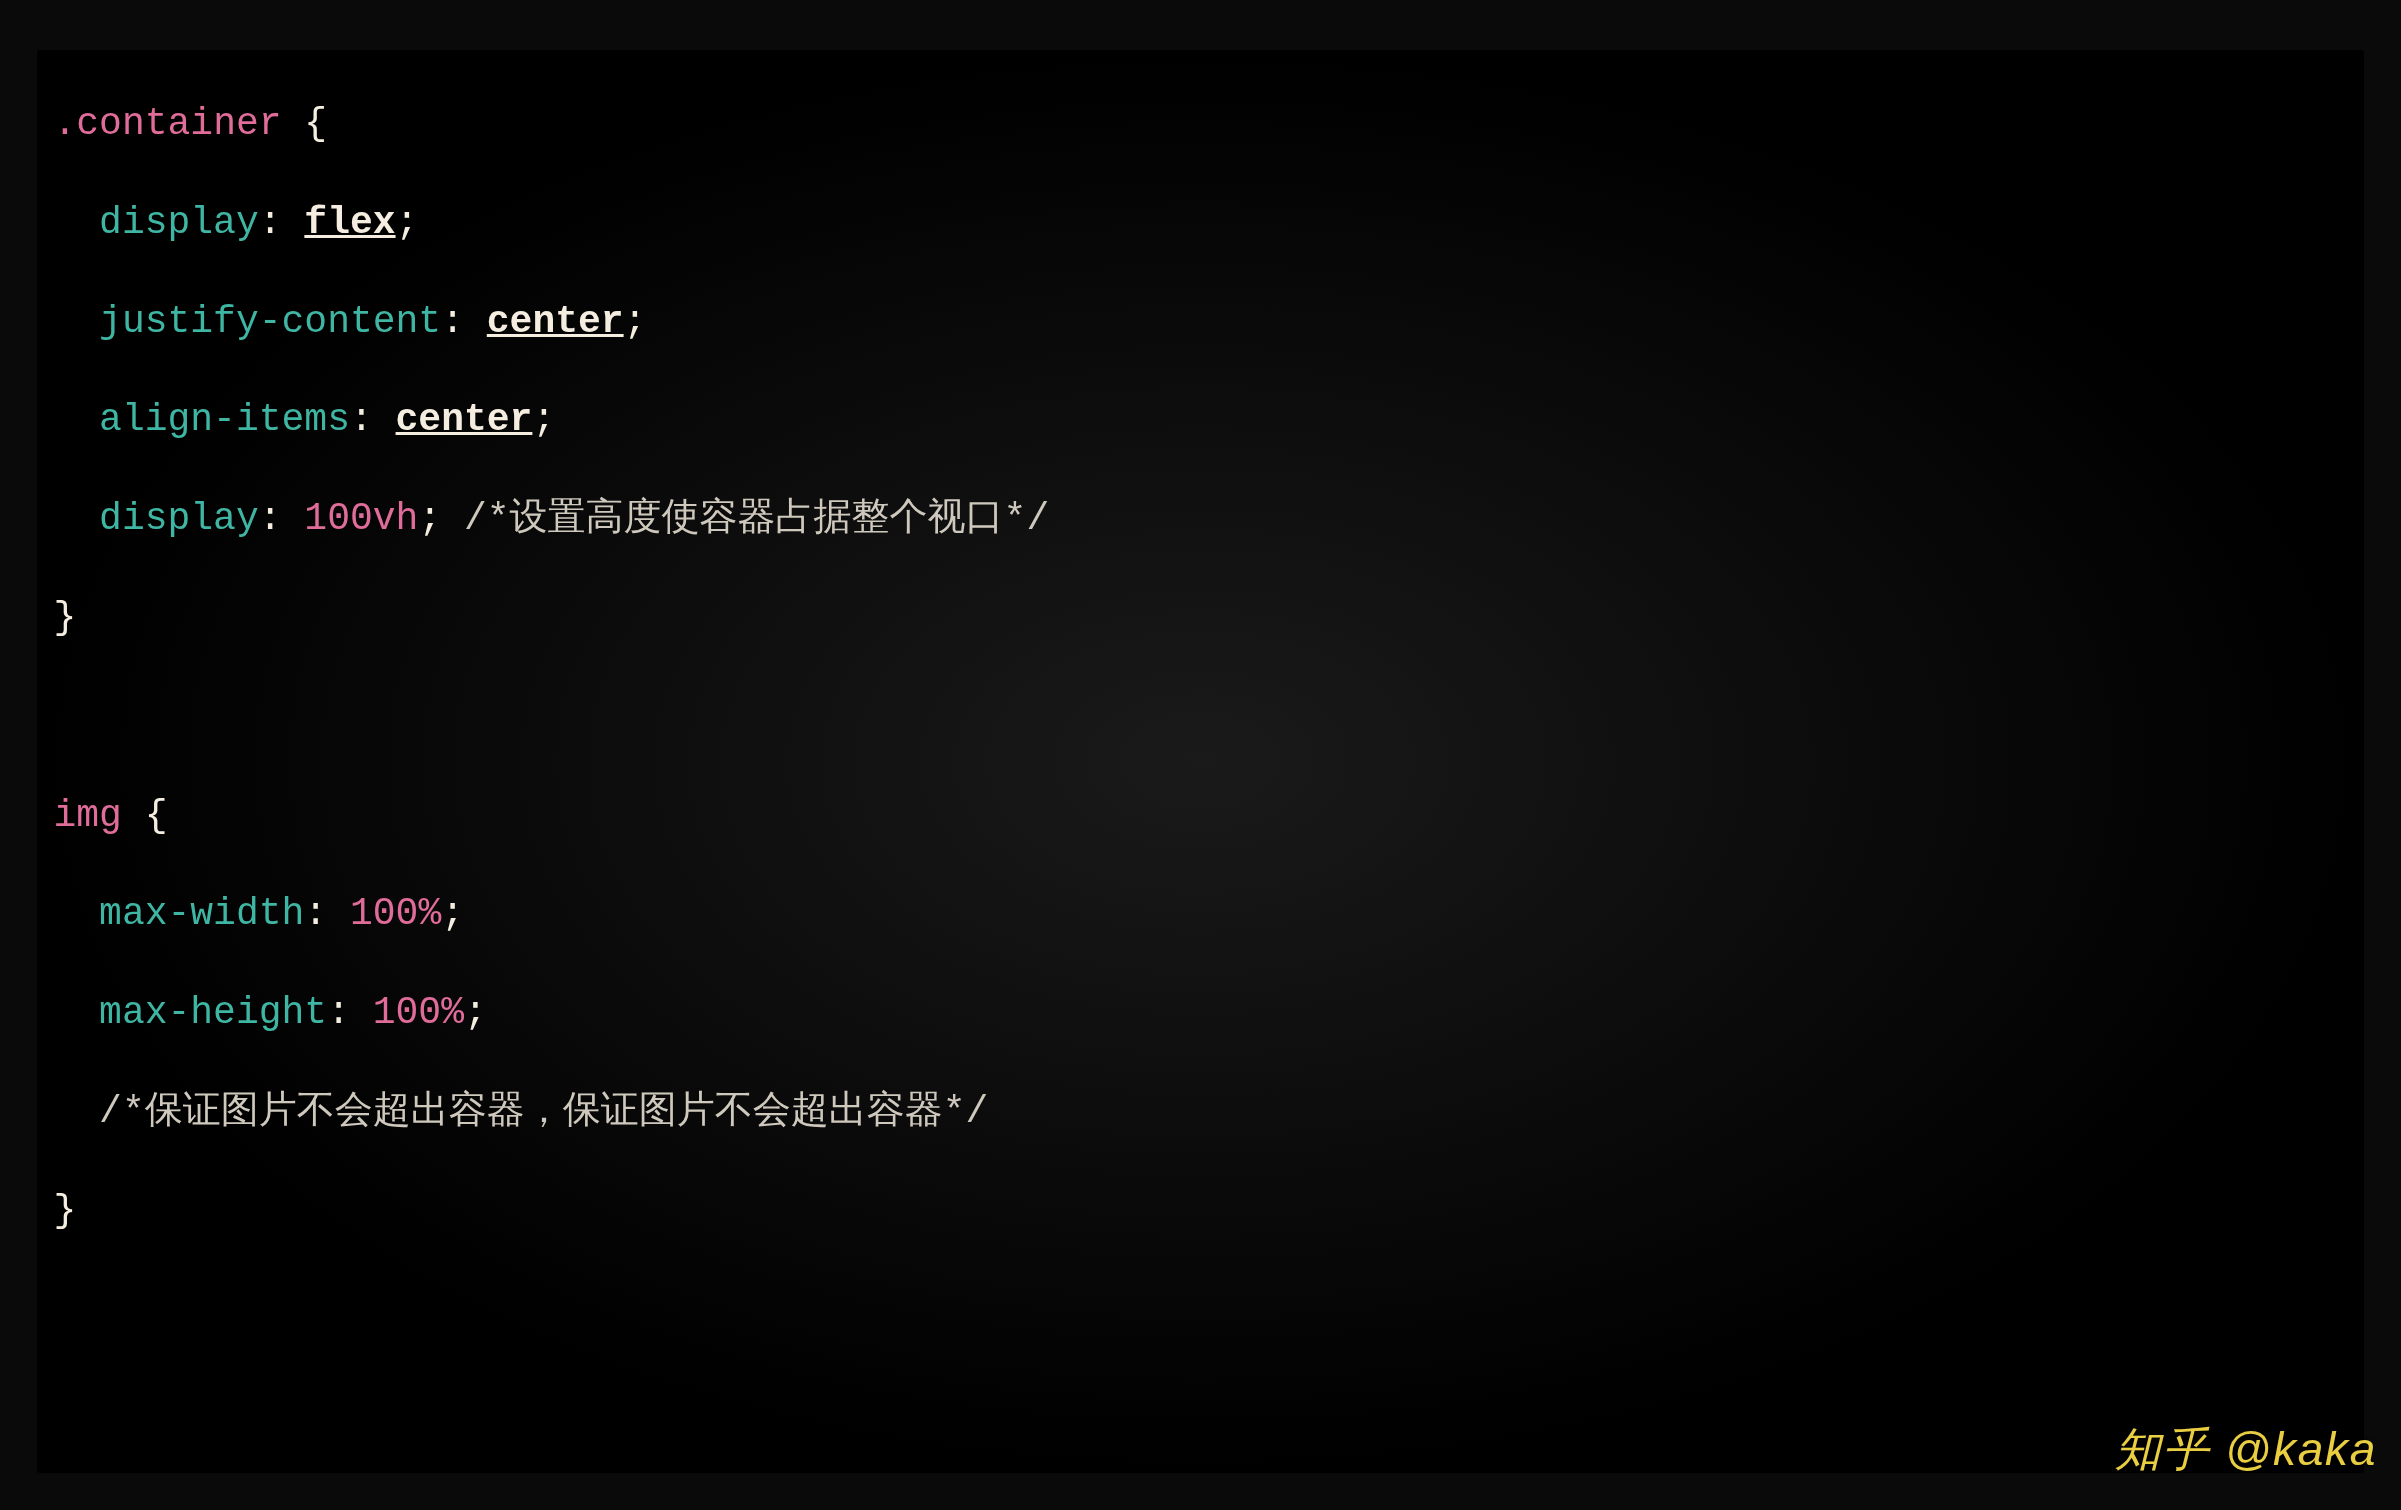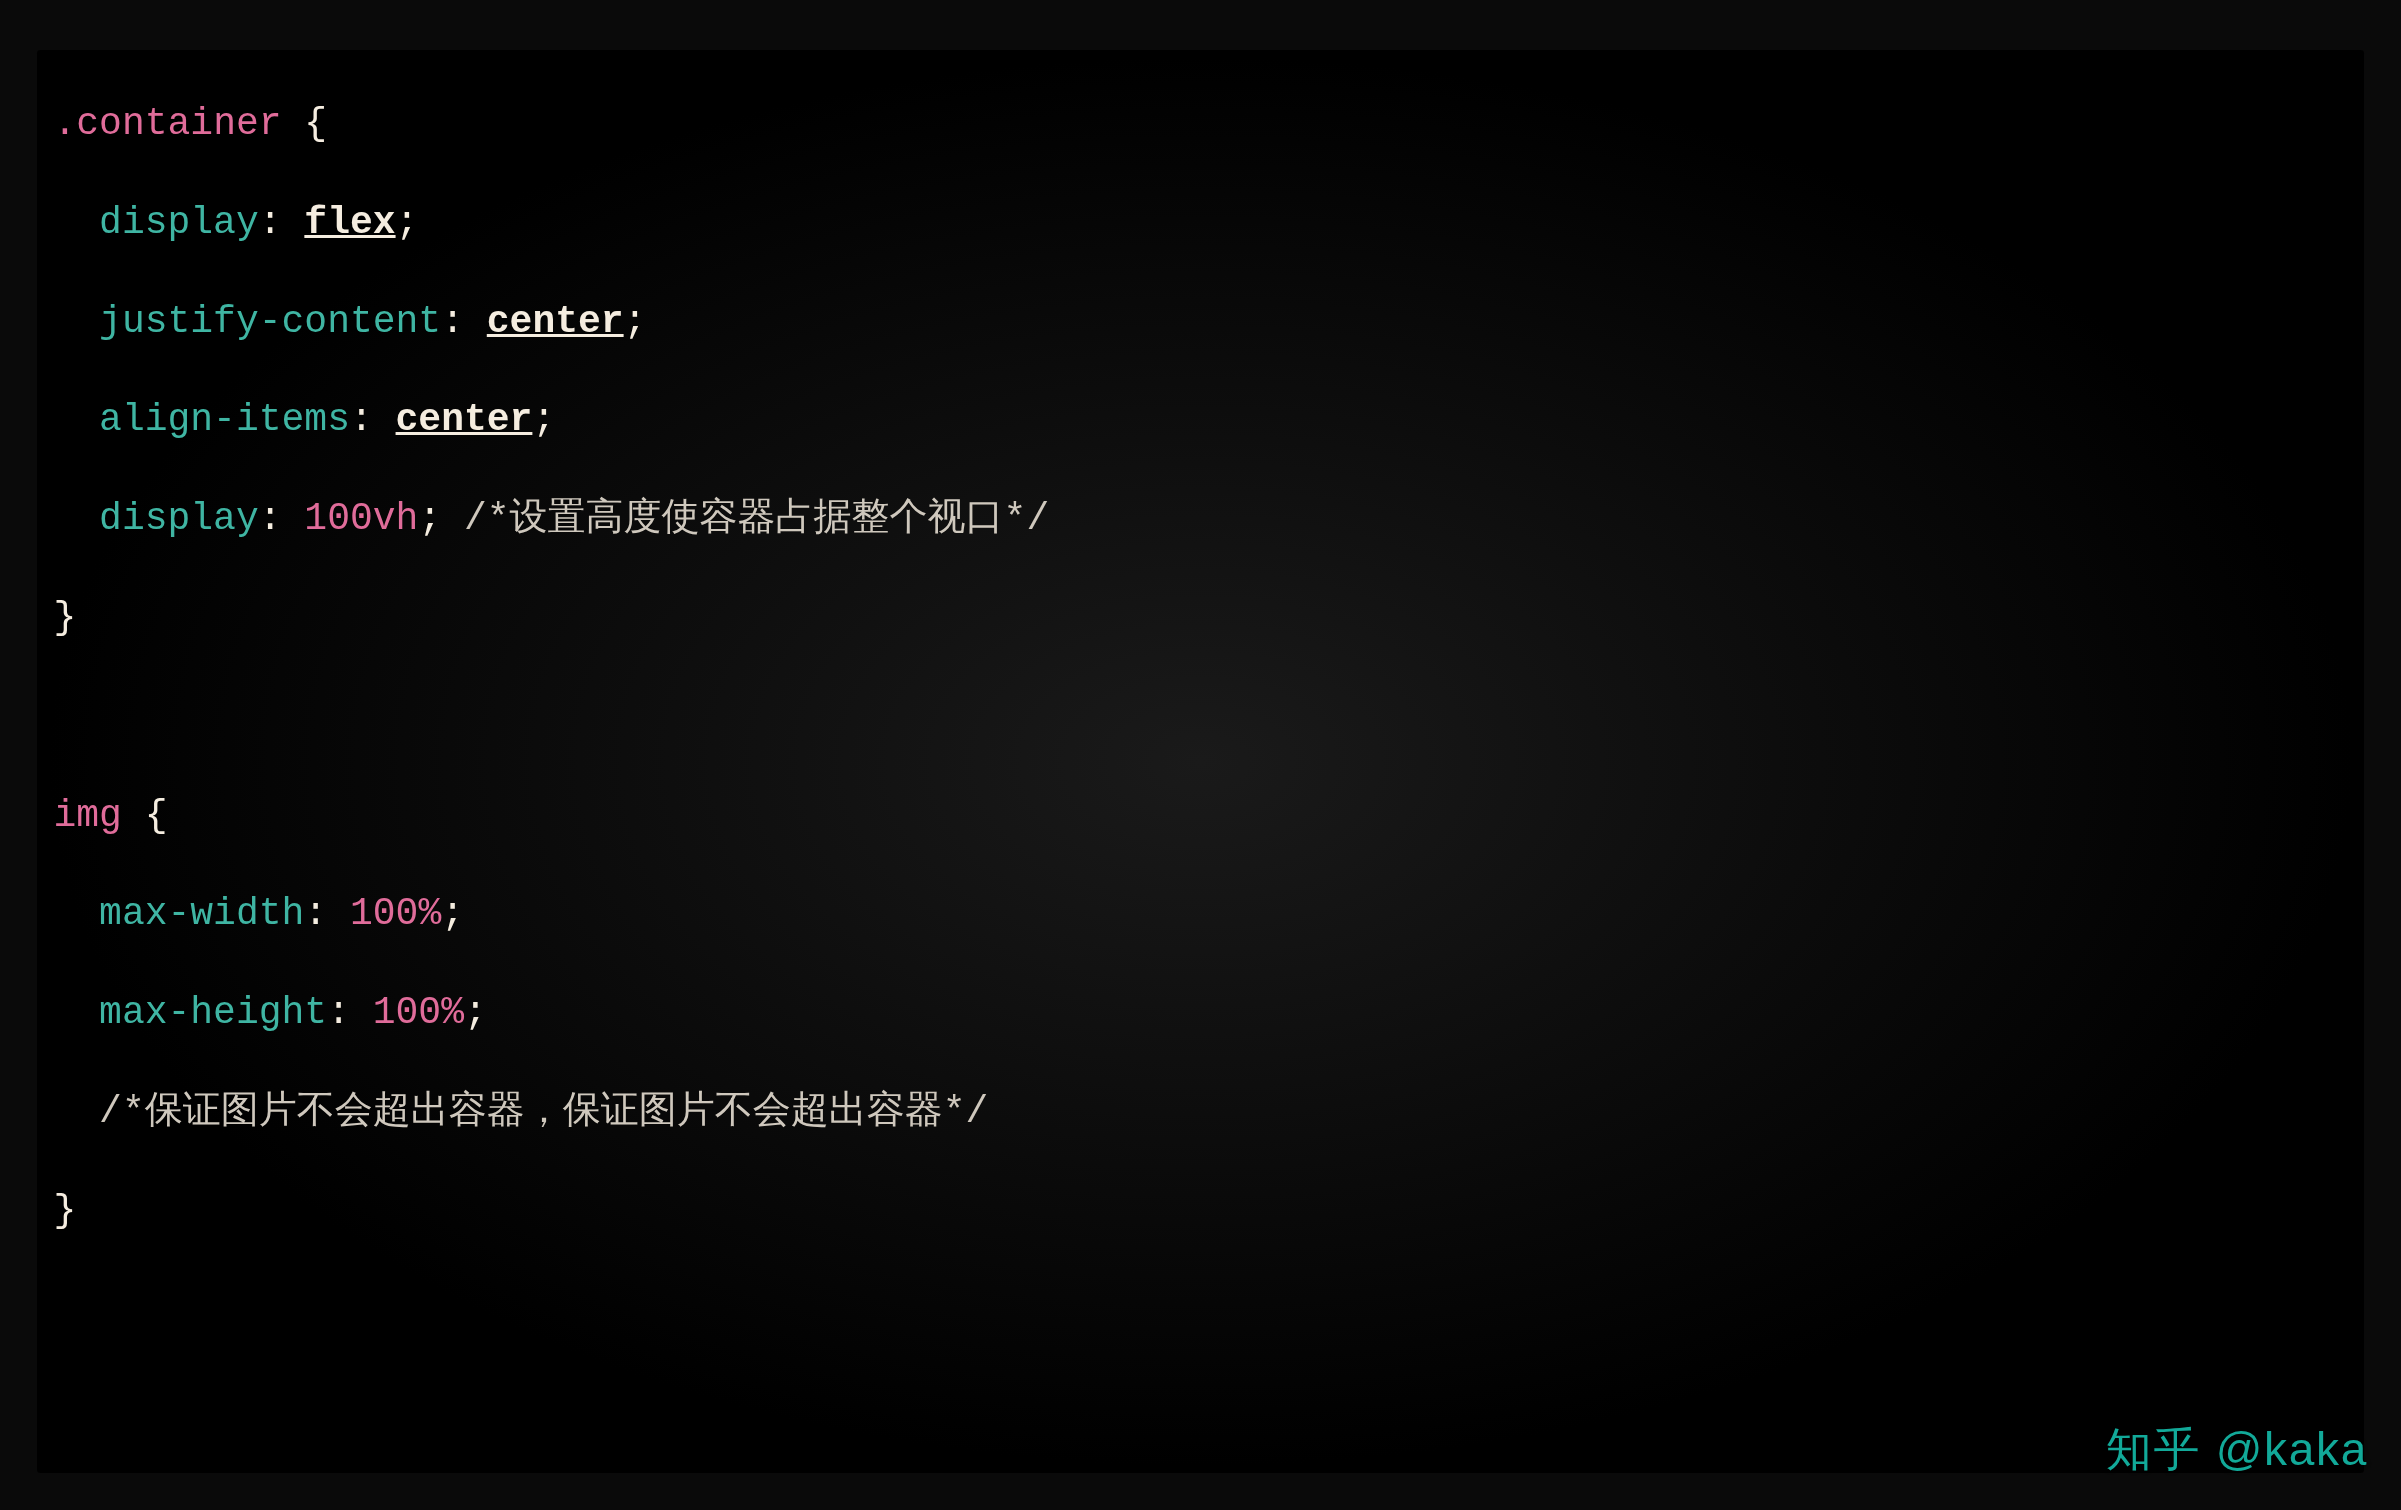--- a/index.html
+++ b/index.html
@@ -31,28 +31,29 @@
   .brace { color: #f5ede0; }
   .prop  { color: #3fb5a3; }
   .punct { color: #f5ede0; }
   .valkw { color: #f5ede0; font-weight: bold; text-decoration: underline; }
   .valnum{ color: #e06c9a; }
   .valunit{ color: #e06c9a; font-family: Liberation Mono, monospace; }
   .cmt   { color: #cfc8bd; }
   .indent{ display:inline-block; width: 1.2em; }
   .watermark {
     position: absolute;
-    right: 33px;
+    right: 24px;
     bottom: 29px;
-    color: #14b8a6;
+    color: #fde047;
     font-family: "PingFang SC","Microsoft YaHei",sans-serif;
     font-size: 46px;
     letter-spacing: 1.7px;
     opacity: 0.92;
     text-shadow: 0 0 5px rgba(0,0,0,.8);
+    font-style: italic;
   }
 </style>
 </head>
 <body>
 
 <div class="editor">
 <pre><span class="sel">.container</span> <span class="brace">{</span>
 <span class="indent"></span><span class="prop">display</span><span class="punct">:</span> <span class="valkw">flex</span><span class="punct">;</span>
 <span class="indent"></span><span class="prop">justify-content</span><span class="punct">:</span> <span class="valkw">center</span><span class="punct">;</span>
 <span class="indent"></span><span class="prop">align-items</span><span class="punct">:</span> <span class="valkw">center</span><span class="punct">;</span>

